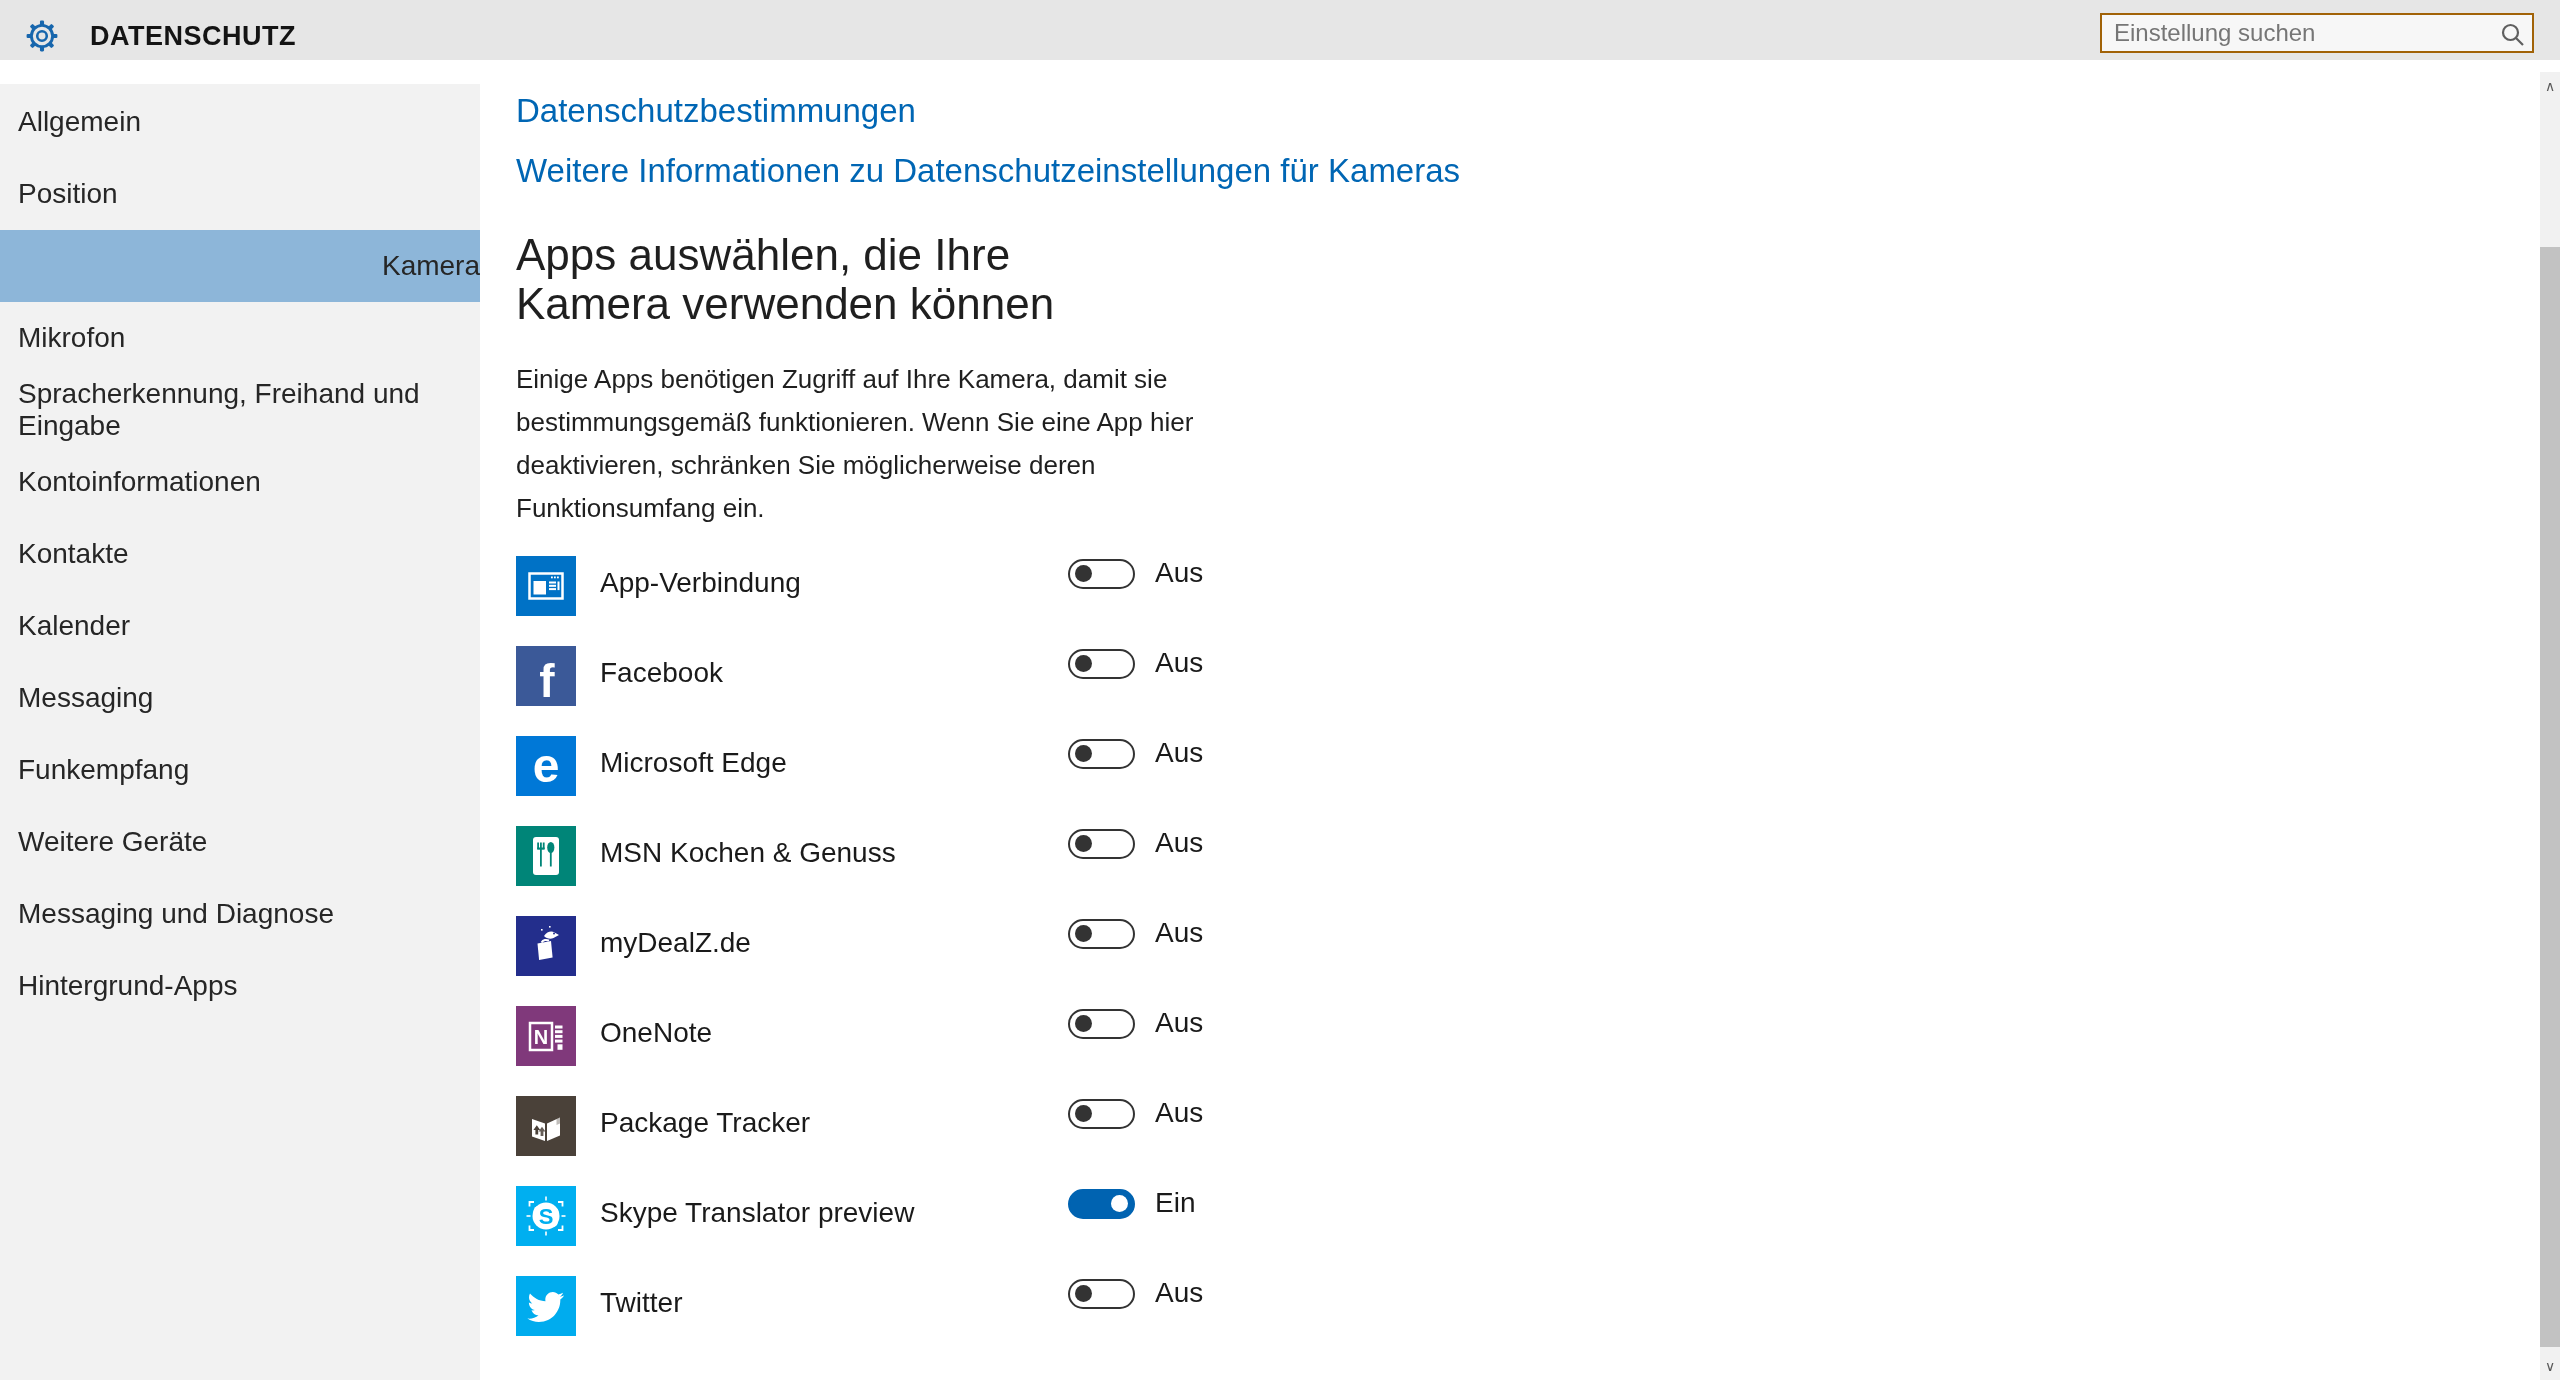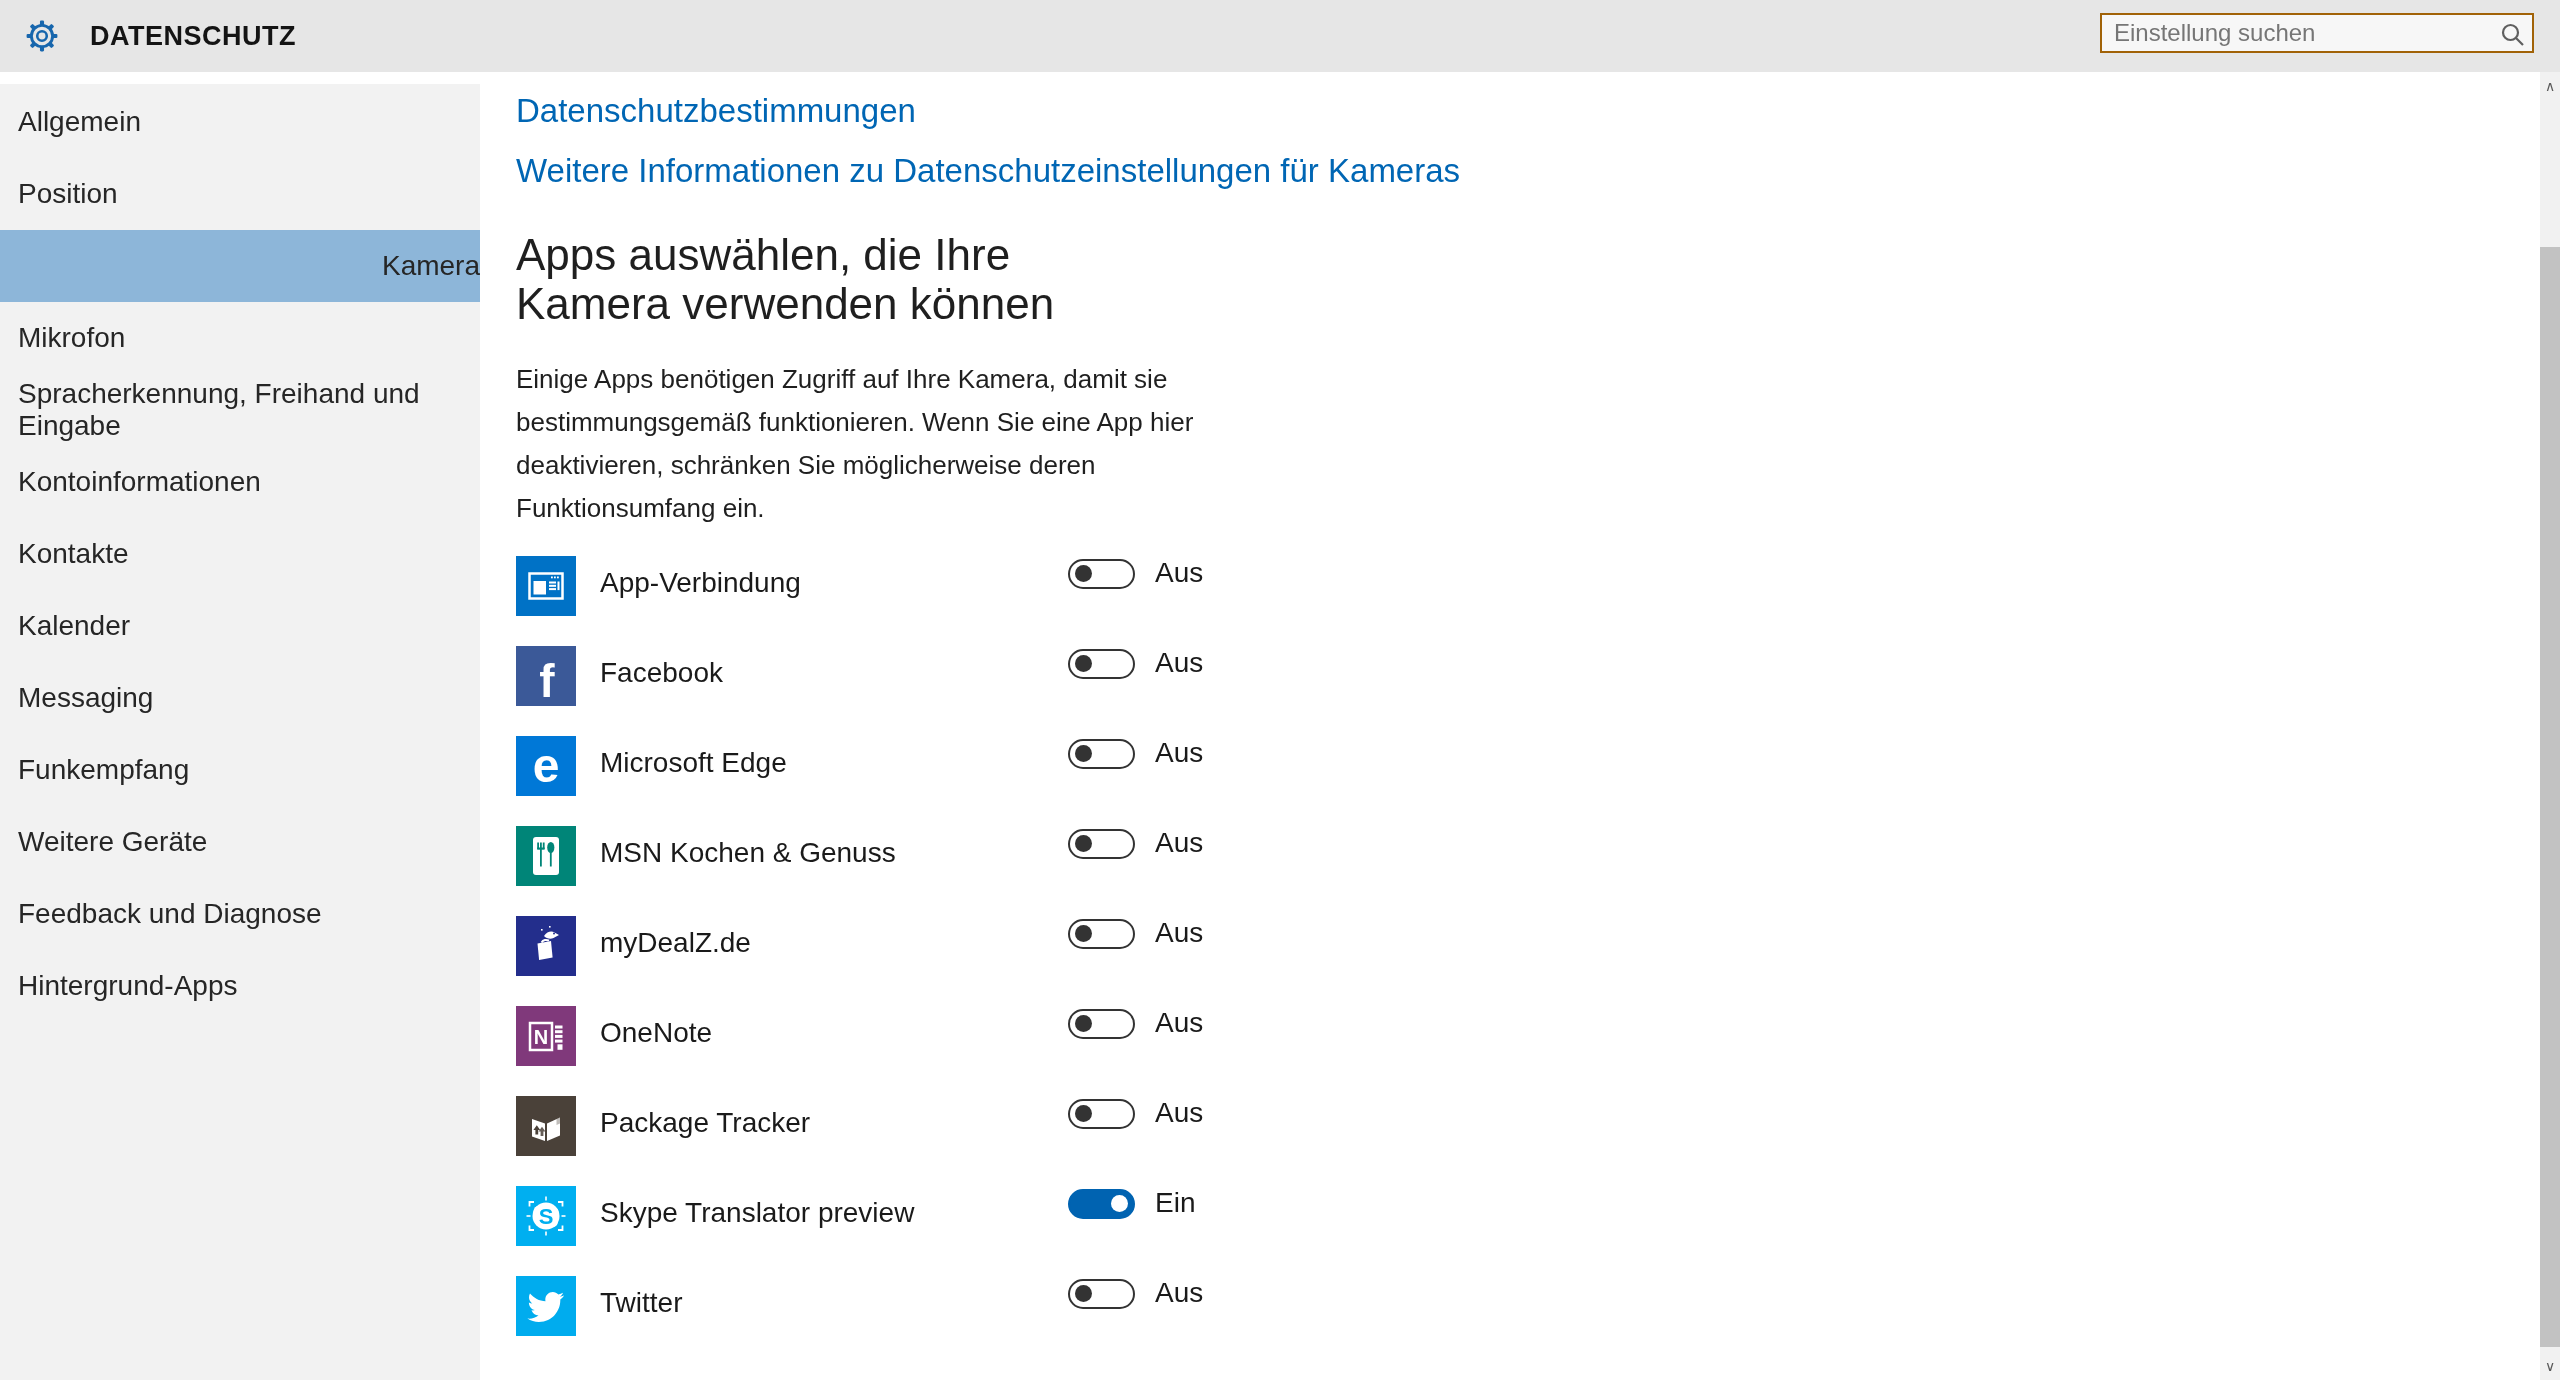--- a/index.html
+++ b/index.html
@@ -5,21 +5,21 @@
   * { box-sizing: border-box; }
   html,body { margin:0; padding:0; }
   body {
     width:2560px; height:1380px; position:relative; overflow:hidden;
     background:#ffffff;
     font-family:"Liberation Sans","DejaVu Sans",sans-serif;
     color:#1a1a1a;
   }
 
   
-  .header { position:absolute; top:0; left:0; width:2560px; height:72px; background:#e6e6e6; z-index:5; }
+  .header { position:absolute; top:0; left:0; width:2560px; height:60px; background:#e6e6e6; z-index:5; }
   .gear { position:absolute; left:20px; top:14px; width:44px; height:44px; color:#1766ad; }
   .app-title { position:absolute; left:90px; top:0; height:72px; line-height:72px;
                font-size:27px; font-weight:600; letter-spacing:.5px; color:#141414; }
   .search-box { position:absolute; left:2100px; top:13px; width:434px; height:40px;
                 border:2px solid #a16207; background:#f7f7f7; }
   .search-box input { width:100%; height:100%; border:none; outline:none; background:transparent;
                       font-family:inherit; font-size:24px; color:#333; padding:0 44px 0 12px; }
   .search-box input::placeholder { color:#767676; opacity:1; }
   .search-mag { position:absolute; right:6px; top:6px; width:27px; height:27px; color:#5f5f5f; cursor:pointer; }
 
@@ -204,21 +204,21 @@
       <li class="nav-item">
         <span class="nav-label">Messaging</span>
       </li>
       <li class="nav-item">
         <span class="nav-label">Funkempfang</span>
       </li>
       <li class="nav-item">
         <span class="nav-label">Weitere Geräte</span>
       </li>
       <li class="nav-item">
-        <span class="nav-label">Feedback und Diagnose</span>
+        <span class="nav-label">Messaging und Diagnose</span>
       </li>
       <li class="nav-item">
         <span class="nav-label">Hintergrund-Apps</span>
       </li>
     </ul>
 </nav>
 
 <main class="content">
   <a class="link">Datenschutzbestimmungen</a>
   <a class="link">Weitere Informationen zu Datenschutzeinstellungen für Kameras</a>

